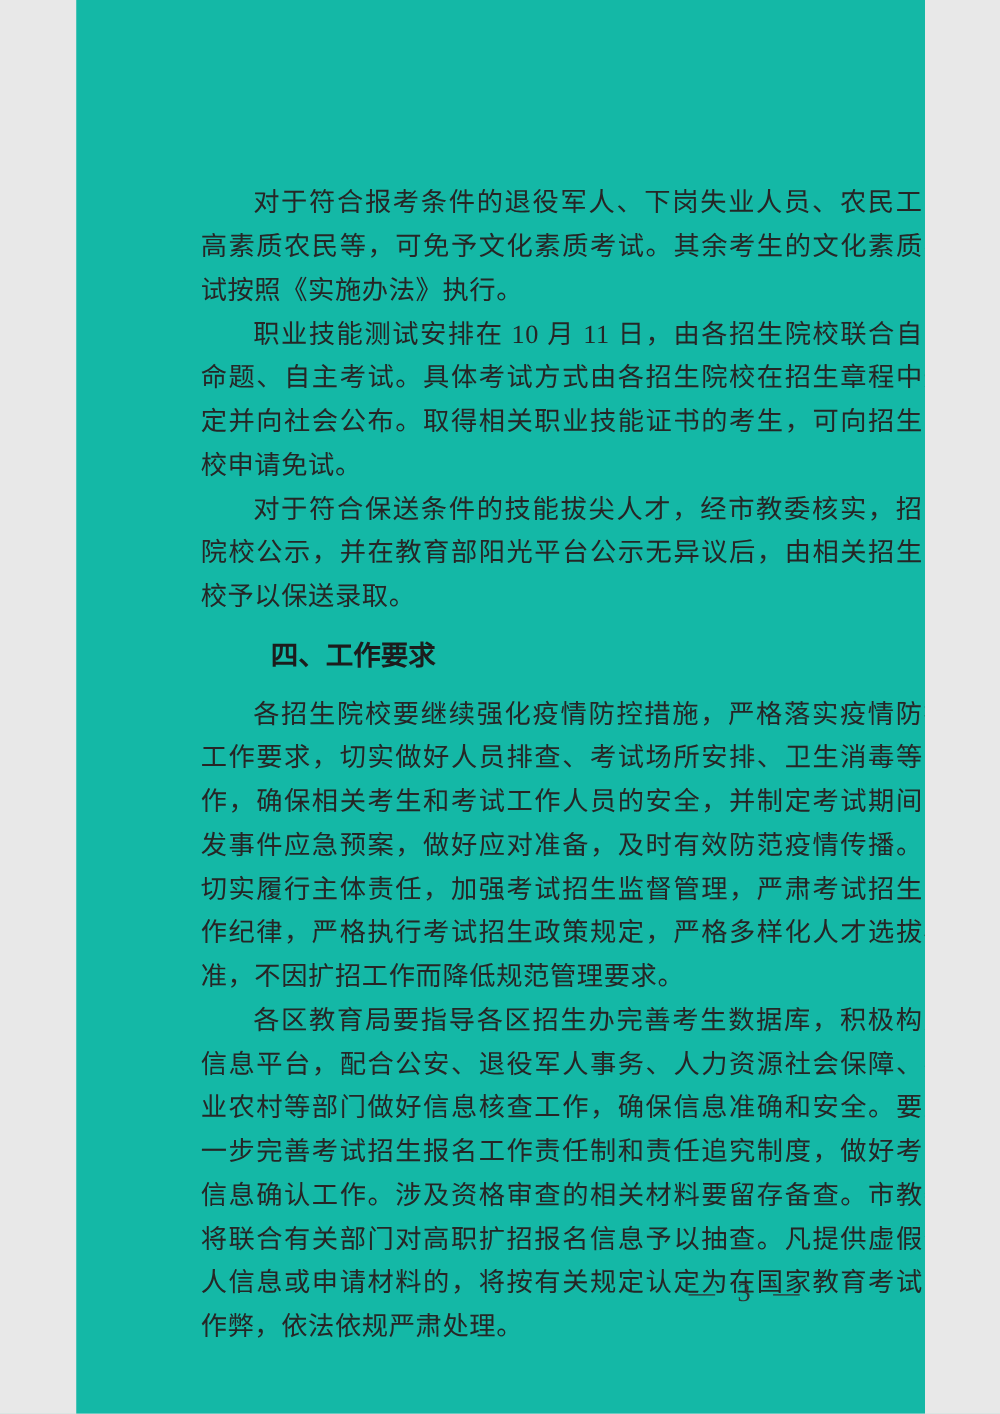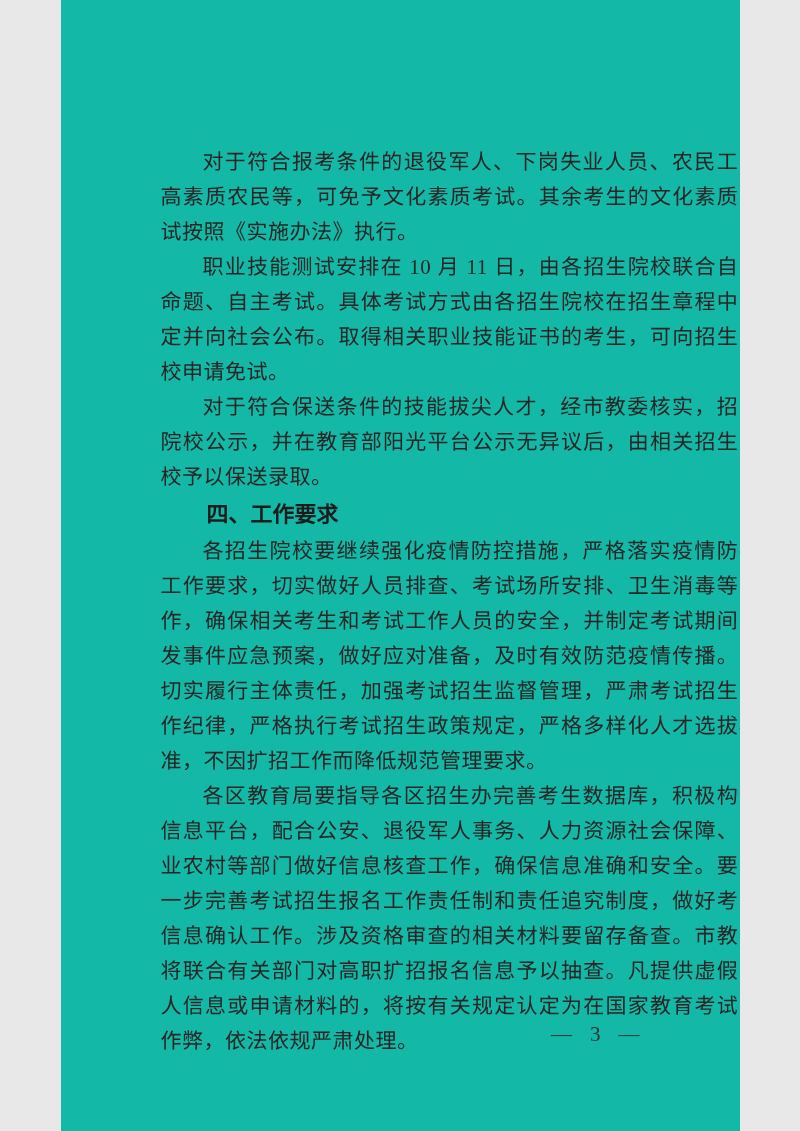--- a/index.html
+++ b/index.html
@@ -25,21 +25,21 @@
   }
   .para {
     margin: 0;
     font-size: 21px;
     line-height: 35px;
     text-indent: 2em;
     text-align: justify;
     letter-spacing: 0.5px;
   }
   .heading {
-    margin: 2px;
+    margin: 12px;
     font-size: 22px;
     line-height: 35px;
     text-indent: 2em;
     font-weight: bold;
     font-family: "Liberation Sans", "DejaVu Sans", sans-serif;
     color: #1c1c1c;
   }
   .footer {
     position: absolute;
     top: 1020px;

